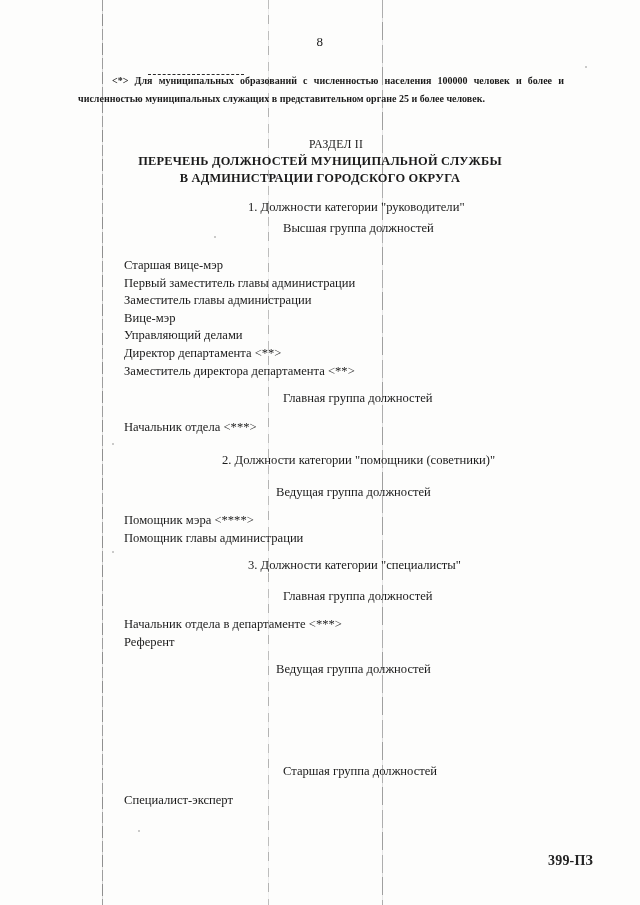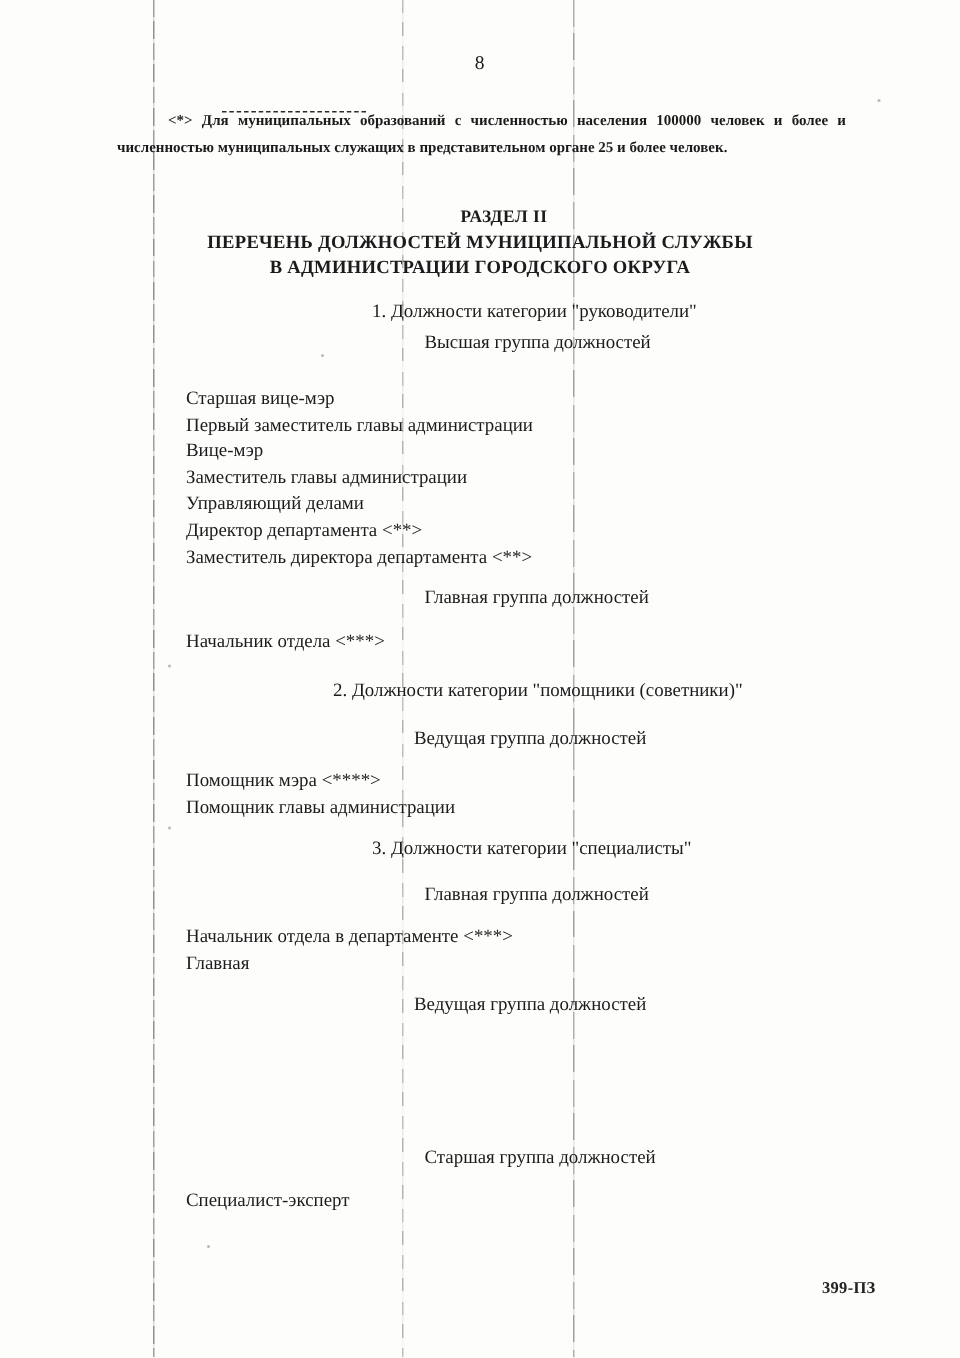--- a/index.html
+++ b/index.html
@@ -99,21 +99,21 @@
   .title-block {
     position: absolute;
     top: 138px;
     left: 0;
     width: 640px;
     text-align: center;
   }
   .title-section {
     font-size: 11.6px;
     letter-spacing: .3px;
-    font-weight: bold;
+    font-weight: normal;
     padding-left: 32px;
   }
   .title-main {
     font-size: 12.4px;
     font-weight: bold;
     letter-spacing: .2px;
     line-height: 16.5px;
     margin-top: 2px;
   }
   .row-center {
@@ -132,21 +132,21 @@
   }
   .pos-list div {
     white-space: nowrap;
   }
 
   
   .footer-code {
     position: absolute;
     top: 853px;
     left: 548px;
-    font-size: 11px;
+    font-size: 14px;
     font-weight: bold;
     letter-spacing: .2px;
     color: #242424;
   }
 
   
   .speck {
     position: absolute;
     background: #b9b9b9;
     border-radius: 50%;
@@ -180,22 +180,22 @@
     <div class="title-main" style="margin-top:0">В АДМИНИСТРАЦИИ ГОРОДСКОГО ОКРУГА</div>
   </div>
 
   <div class="row-center" style="top:199px;left:248px;">1. Должности категории "руководители"</div>
 
   <div class="row-center" style="top:220px;left:283px;">Высшая группа должностей</div>
 
   <div class="pos-list" style="top:257px;">
     <div>Старшая вице-мэр</div>
     <div>Первый заместитель главы администрации</div>
+    <div>Заместитель главы администрации</div>
     <div>Вице-мэр</div>
-    <div>Заместитель главы администрации</div>
     <div>Управляющий делами</div>
     <div>Директор департамента &lt;**&gt;</div>
     <div>Заместитель директора департамента &lt;**&gt;</div>
   </div>
 
   <div class="row-center" style="top:390px;left:283px;">Главная группа должностей</div>
 
   <div class="pos-list" style="top:419px;">
     <div>Начальник отдела &lt;***&gt;</div>
   </div>
@@ -208,21 +208,21 @@
     <div>Помощник мэра &lt;****&gt;</div>
     <div>Помощник главы администрации</div>
   </div>
 
   <div class="row-center" style="top:557px;left:248px;">3. Должности категории "специалисты"</div>
 
   <div class="row-center" style="top:588px;left:283px;">Главная группа должностей</div>
 
   <div class="pos-list" style="top:616px;">
     <div>Начальник отдела в департаменте &lt;***&gt;</div>
-    <div>Главная</div>
+    <div>Референт</div>
   </div>
 
   <div class="row-center" style="top:661px;left:276px;">Ведущая группа должностей</div>
 
 
   <div class="row-center" style="top:763px;left:283px;">Старшая группа должностей</div>
 
   <div class="pos-list" style="top:792px;">
     <div>Специалист-эксперт</div>
   </div>

